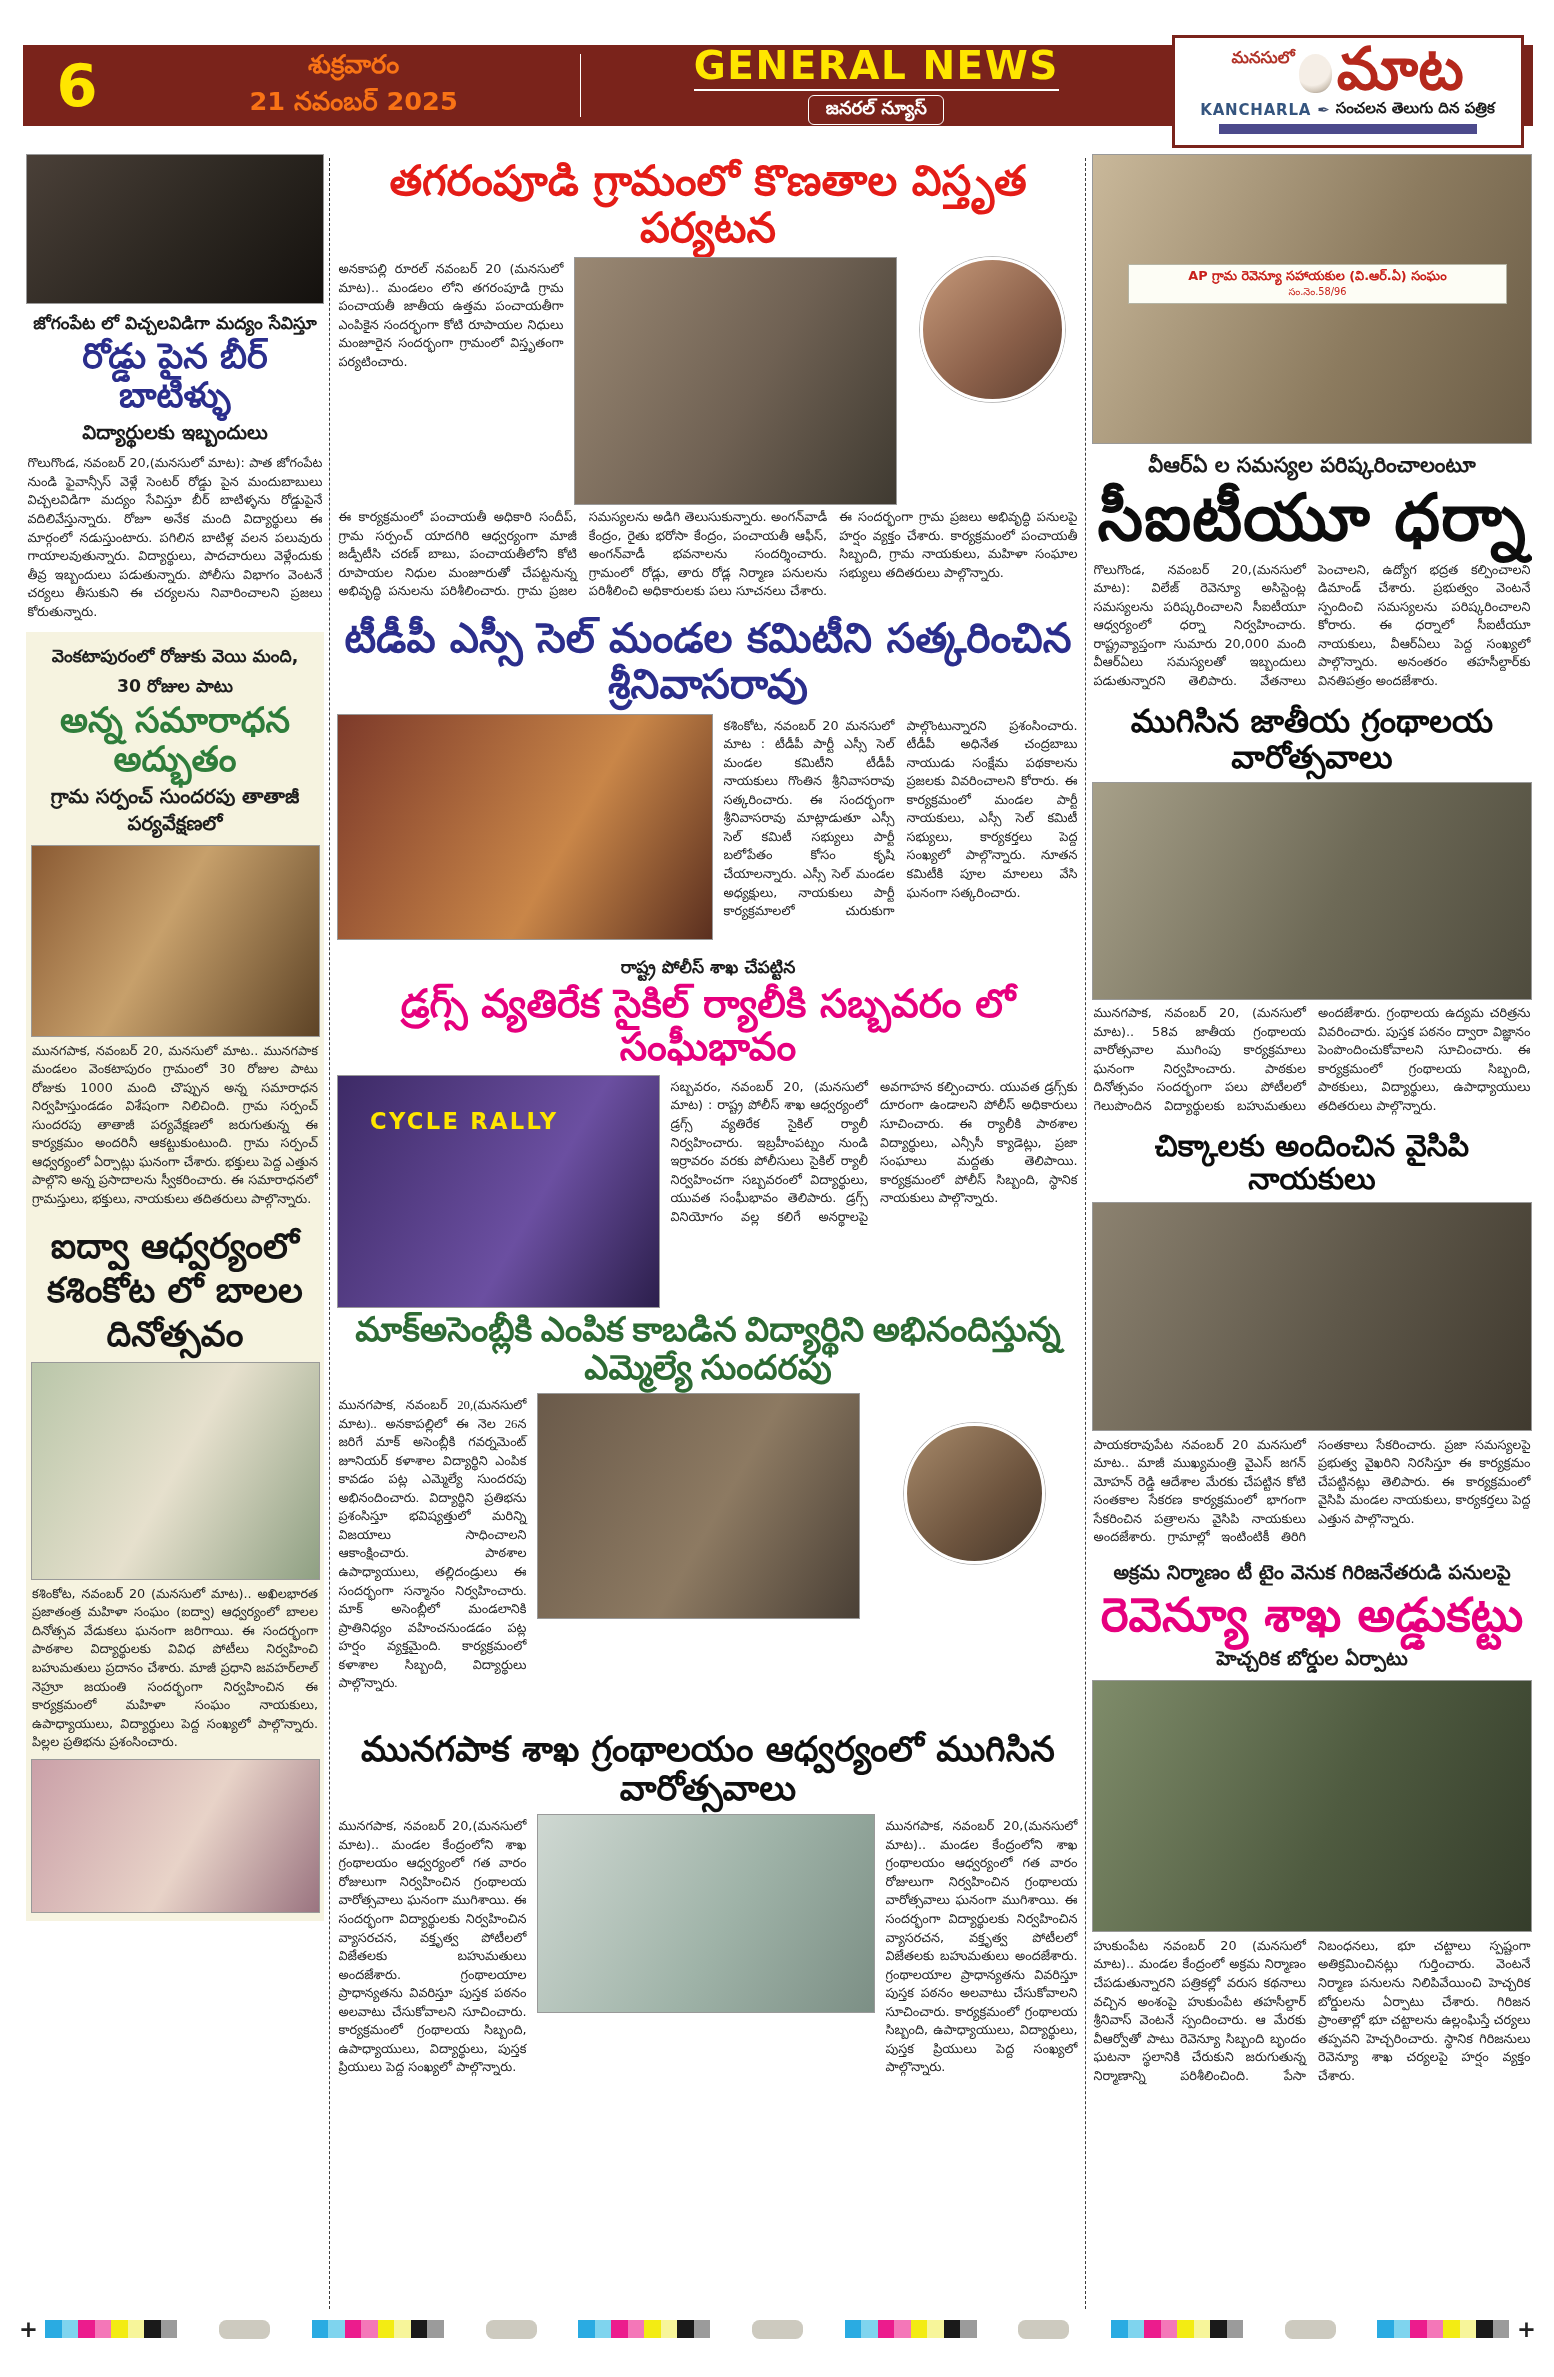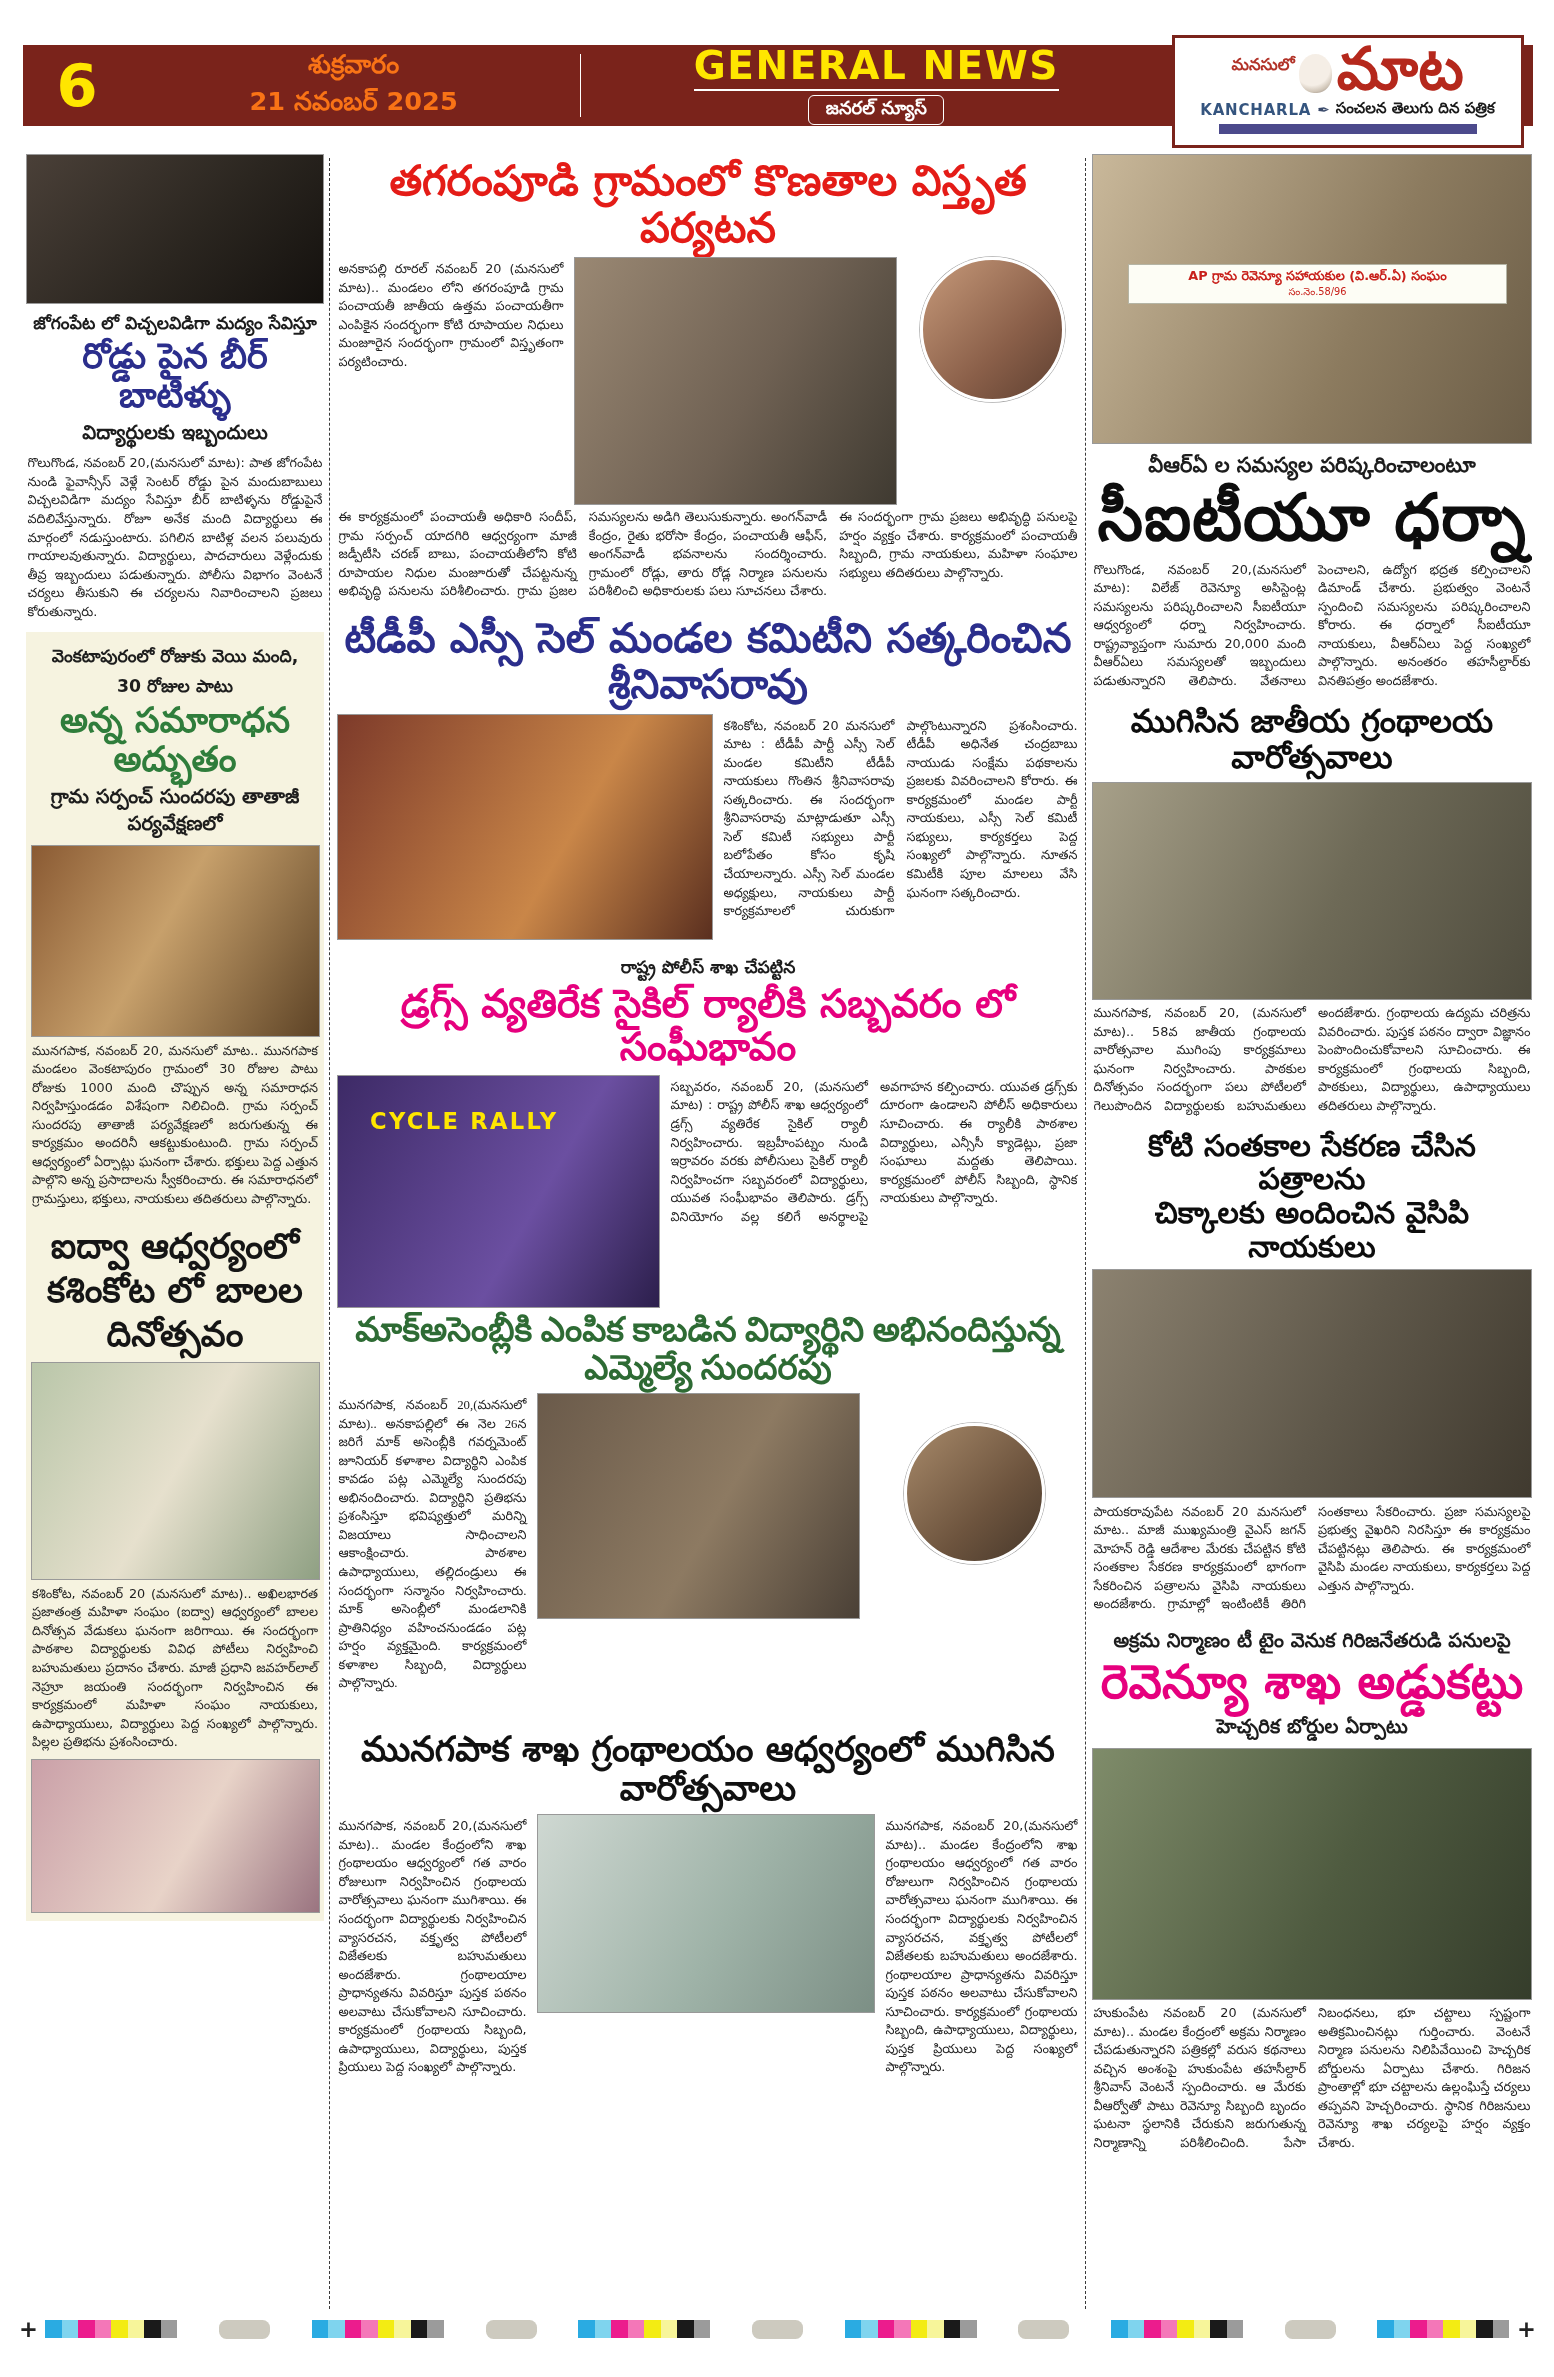--- a/index.html
+++ b/index.html
@@ -12,21 +12,21 @@
   .page-number{color:#ffe600;font-size:59px;font-weight:bold;margin:0 30px 0 34px;line-height:1;}
   .day-date{flex:1;text-align:center;color:#f97316;}
   .day{font-size:25.6px;font-weight:bold;}
   .date{font-size:25.6px;font-weight:bold;margin-top:1.5px;}
   .mh-divider{width:1.5px;height:63px;background:#fff;}
   .mh-center{flex:1;text-align:center;padding-right:361px;}
   .section-en{color:#ffe600;font-size:39px;font-weight:bold;letter-spacing:1.5px;display:inline-block;border-bottom:2.3px solid #fff;padding-bottom:1.5px;line-height:1.05;}
   .section-te{margin:4.5px auto 0;display:inline-block;color:#fff;font-size:18px;font-weight:bold;border:1.5px solid #fff;border-radius:6px;padding:0.8px 16.5px;}
   .logo-box{position:absolute;right:9px;top:-10.5px;width:352px;height:113px;background:#fff;border:3px solid #7a231b;box-sizing:border-box;padding:4.5px 7.5px 3px;}
   .logo-row{display:flex;align-items:flex-start;justify-content:center;}
-  .logo-pre{color:#b23329;font-size:16.5px;font-weight:bold;margin-top:13px;}
+  .logo-pre{color:#b23329;font-size:16.5px;font-weight:bold;margin-top:6px;}
   .logo-face{width:33px;height:39px;border-radius:50% 50% 45% 45%;background:radial-gradient(circle at 40% 35%,#f5eee6 55%,#cfc4b6 75%,#6e625a);margin:12px 4.5px 0 4.5px;}
   .logo-title{color:#b5281c;font-size:59px;font-weight:bold;line-height:0.9;}
   .logo-sub{display:flex;align-items:center;justify-content:center;gap:6px;margin-top:4px;}
   .logo-pub{color:#35557f;font-size:15px;font-weight:bold;letter-spacing:0.8px;}
   .pen-icon{color:#3a4a6b;font-size:15px;}
   .logo-tagline{color:#1a1a1a;font-size:15px;font-weight:bold;}
   .logo-bar{width:78%;height:9.8px;background:#4c4a8c;margin:3.8px auto 0;}
 
   
   .col{position:absolute;top:154px;overflow:hidden;}
@@ -225,21 +225,20 @@
     </div>
 
     <div style="margin-top:13.5px;">
       <div class="headline hl-right-black">ముగిసిన జాతీయ గ్రంథాలయ వారోత్సవాలు</div>
       <div class="photo photo-library-r"></div>
       <div class="body-text cols-2">మునగపాక, నవంబర్ 20, (మనసులో మాట).. 58వ జాతీయ గ్రంథాలయ వారోత్సవాల ముగింపు కార్యక్రమాలు ఘనంగా నిర్వహించారు. పాఠకుల దినోత్సవం సందర్భంగా పలు పోటీలలో గెలుపొందిన విద్యార్థులకు బహుమతులు అందజేశారు. గ్రంథాలయ ఉద్యమ చరిత్రను వివరించారు. పుస్తక పఠనం ద్వారా విజ్ఞానం పెంపొందించుకోవాలని సూచించారు. ఈ కార్యక్రమంలో గ్రంథాలయ సిబ్బంది, పాఠకులు, విద్యార్థులు, ఉపాధ్యాయులు తదితరులు పాల్గొన్నారు.</div>
     </div>
 
     <div style="margin-top:13.5px;">
       <div class="headline hl-right-black" style="font-size:30px;">
-        <div>కోటి సంతకాల సేకరణ చేసిన పత్రాలను</div>
         <div>చిక్కాలకు అందించిన వైసిపి నాయకులు</div>
       </div>
       <div class="photo photo-ycp"></div>
       <div class="body-text cols-2">పాయకరావుపేట నవంబర్ 20 మనసులో మాట.. మాజీ ముఖ్యమంత్రి వైఎస్ జగన్ మోహన్ రెడ్డి ఆదేశాల మేరకు చేపట్టిన కోటి సంతకాల సేకరణ కార్యక్రమంలో భాగంగా సేకరించిన పత్రాలను వైసిపి నాయకులు అందజేశారు. గ్రామాల్లో ఇంటింటికీ తిరిగి సంతకాలు సేకరించారు. ప్రజా సమస్యలపై ప్రభుత్వ వైఖరిని నిరసిస్తూ ఈ కార్యక్రమం చేపట్టినట్లు తెలిపారు. ఈ కార్యక్రమంలో వైసిపి మండల నాయకులు, కార్యకర్తలు పెద్ద ఎత్తున పాల్గొన్నారు.</div>
     </div>
 
     <div style="margin-top:13.5px;">
       <div class="kicker" style="font-size:19.6px;">అక్రమ నిర్మాణం టీ టైం వెనుక గిరిజనేతరుడి పనులపై</div>
       <div class="headline hl-magenta-r">రెవెన్యూ శాఖ అడ్డుకట్టు</div>
       <div class="subhead">హెచ్చరిక బోర్డుల ఏర్పాటు</div>

